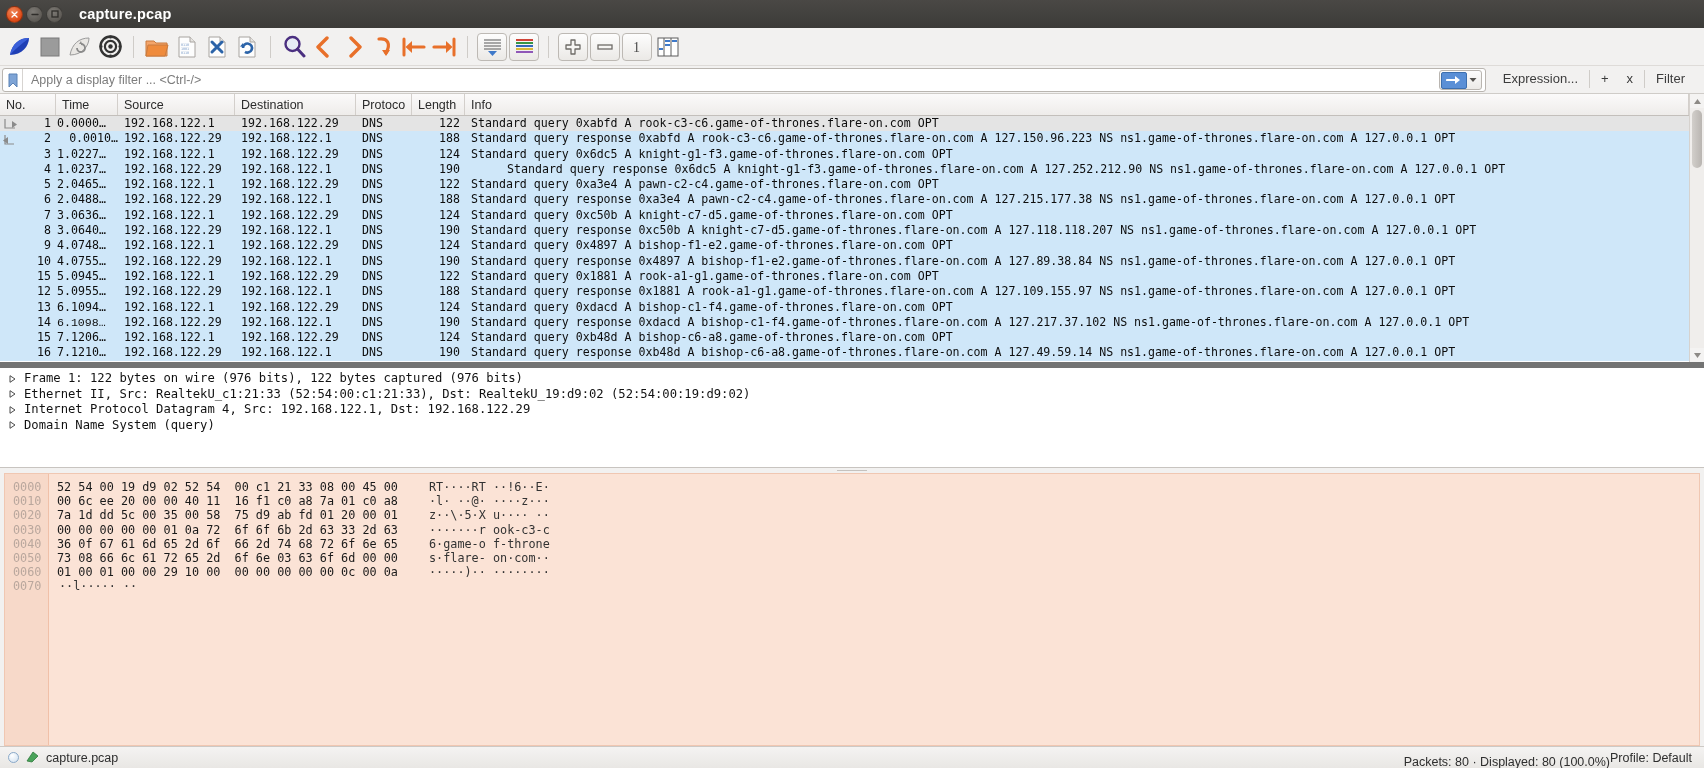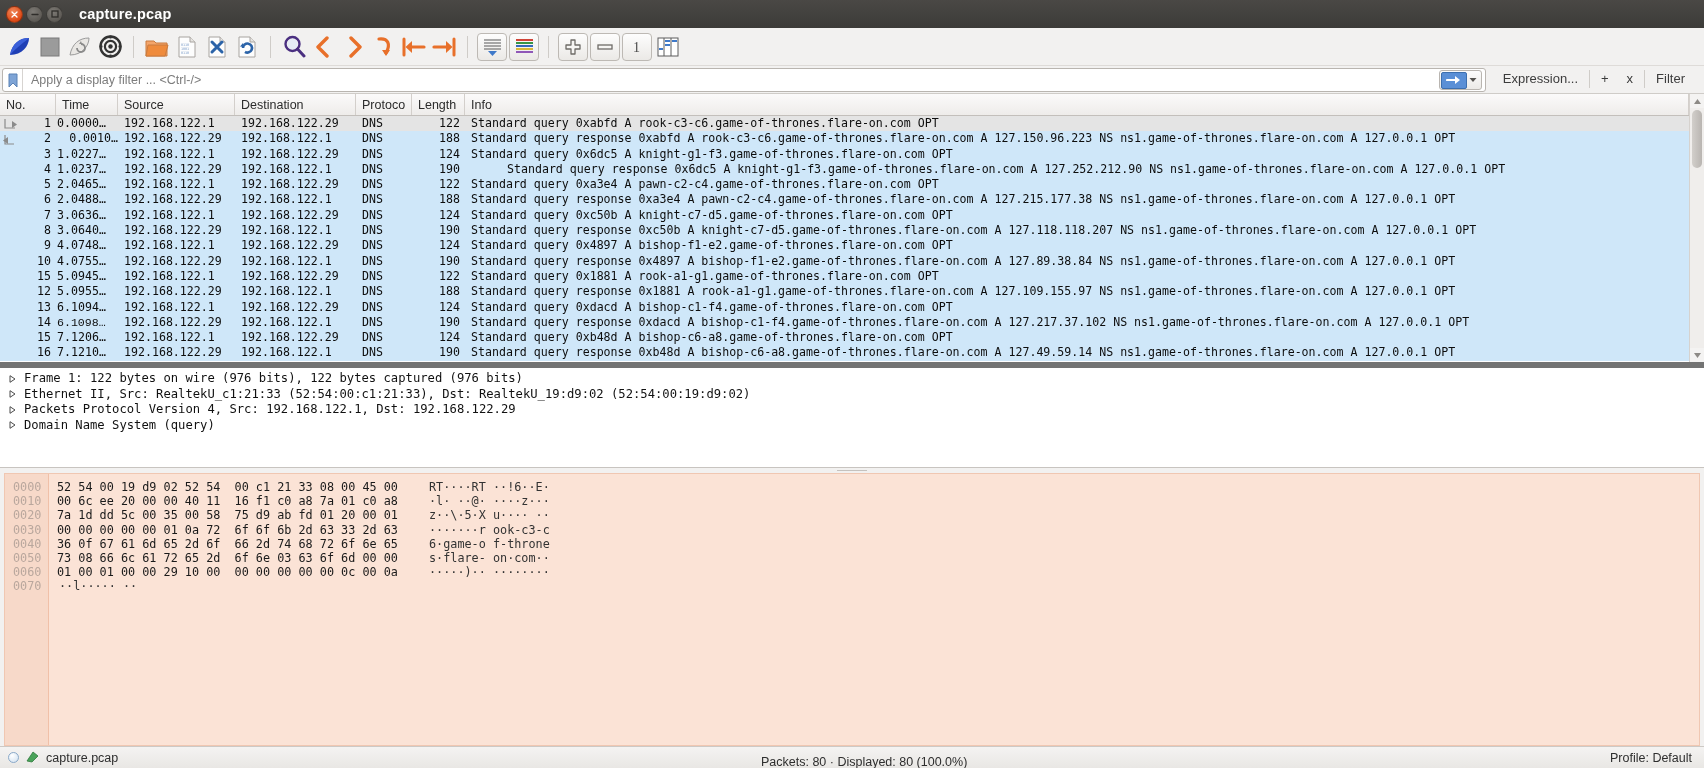--- a/index.html
+++ b/index.html
@@ -253,21 +253,21 @@
   
   .statusbar {
     height: 22px; flex:0 0 22px;
     background: linear-gradient(#f4f3f2,#e9e7e4);
     border-top:1px solid #cdc9c5;
     display:flex; align-items:center;
     font-size: 12.5px; color:#2e2e2e;
     padding: 0 8px;
   }
   .sb-left { display:flex; align-items:center; gap:7px; }
-  .sb-mid { flex:1 1 auto; text-align:center;margin-top:8px; }
+  .sb-mid { flex:1 1 auto; text-align:right;margin-top:8px; }
   .sb-right { padding-right:4px; }
   .circ { width:11px;height:11px;border-radius:50%;border:1px solid #8aa9c9;background:radial-gradient(circle at 35% 30%,#ffffff,#cfe0f0); }
 </style>
 </head>
 <body>
 
 <div id="app">
 
   <div class="titlebar">
     <div class="wbtns">
@@ -710,21 +710,21 @@
             </svg>
           </span>
           <span style="padding-left: 6px;">Ethernet II, Src: RealtekU_c1:21:33 (52:54:00:c1:21:33), Dst: RealtekU_19:d9:02 (52:54:00:19:d9:02)</span>
         </div>
         <div class="dline">
           <span class="tri">
             <svg width="7" height="8" viewBox="0 0 7 8">
               <path d="M1 0.7 L6 4 L1 7.3 z" fill="none" stroke="#4b4b4b" stroke-width="1"></path>
             </svg>
           </span>
-          <span style="padding-left: 6px;">Packets Protocol Version 4, Src: 192.168.122.1, Dst: 192.168.122.29</span>
+          <span style="padding-left: 6px;">Internet Protocol Datagram 4, Src: 192.168.122.1, Dst: 192.168.122.29</span>
         </div>
         <div class="dline">
           <span class="tri">
             <svg width="7" height="8" viewBox="0 0 7 8">
               <path d="M1 0.7 L6 4 L1 7.3 z" fill="none" stroke="#4b4b4b" stroke-width="1"></path>
             </svg>
           </span>
           <span style="padding-left: 6px;">Domain Name System (query)</span>
         </div>
       </div>

